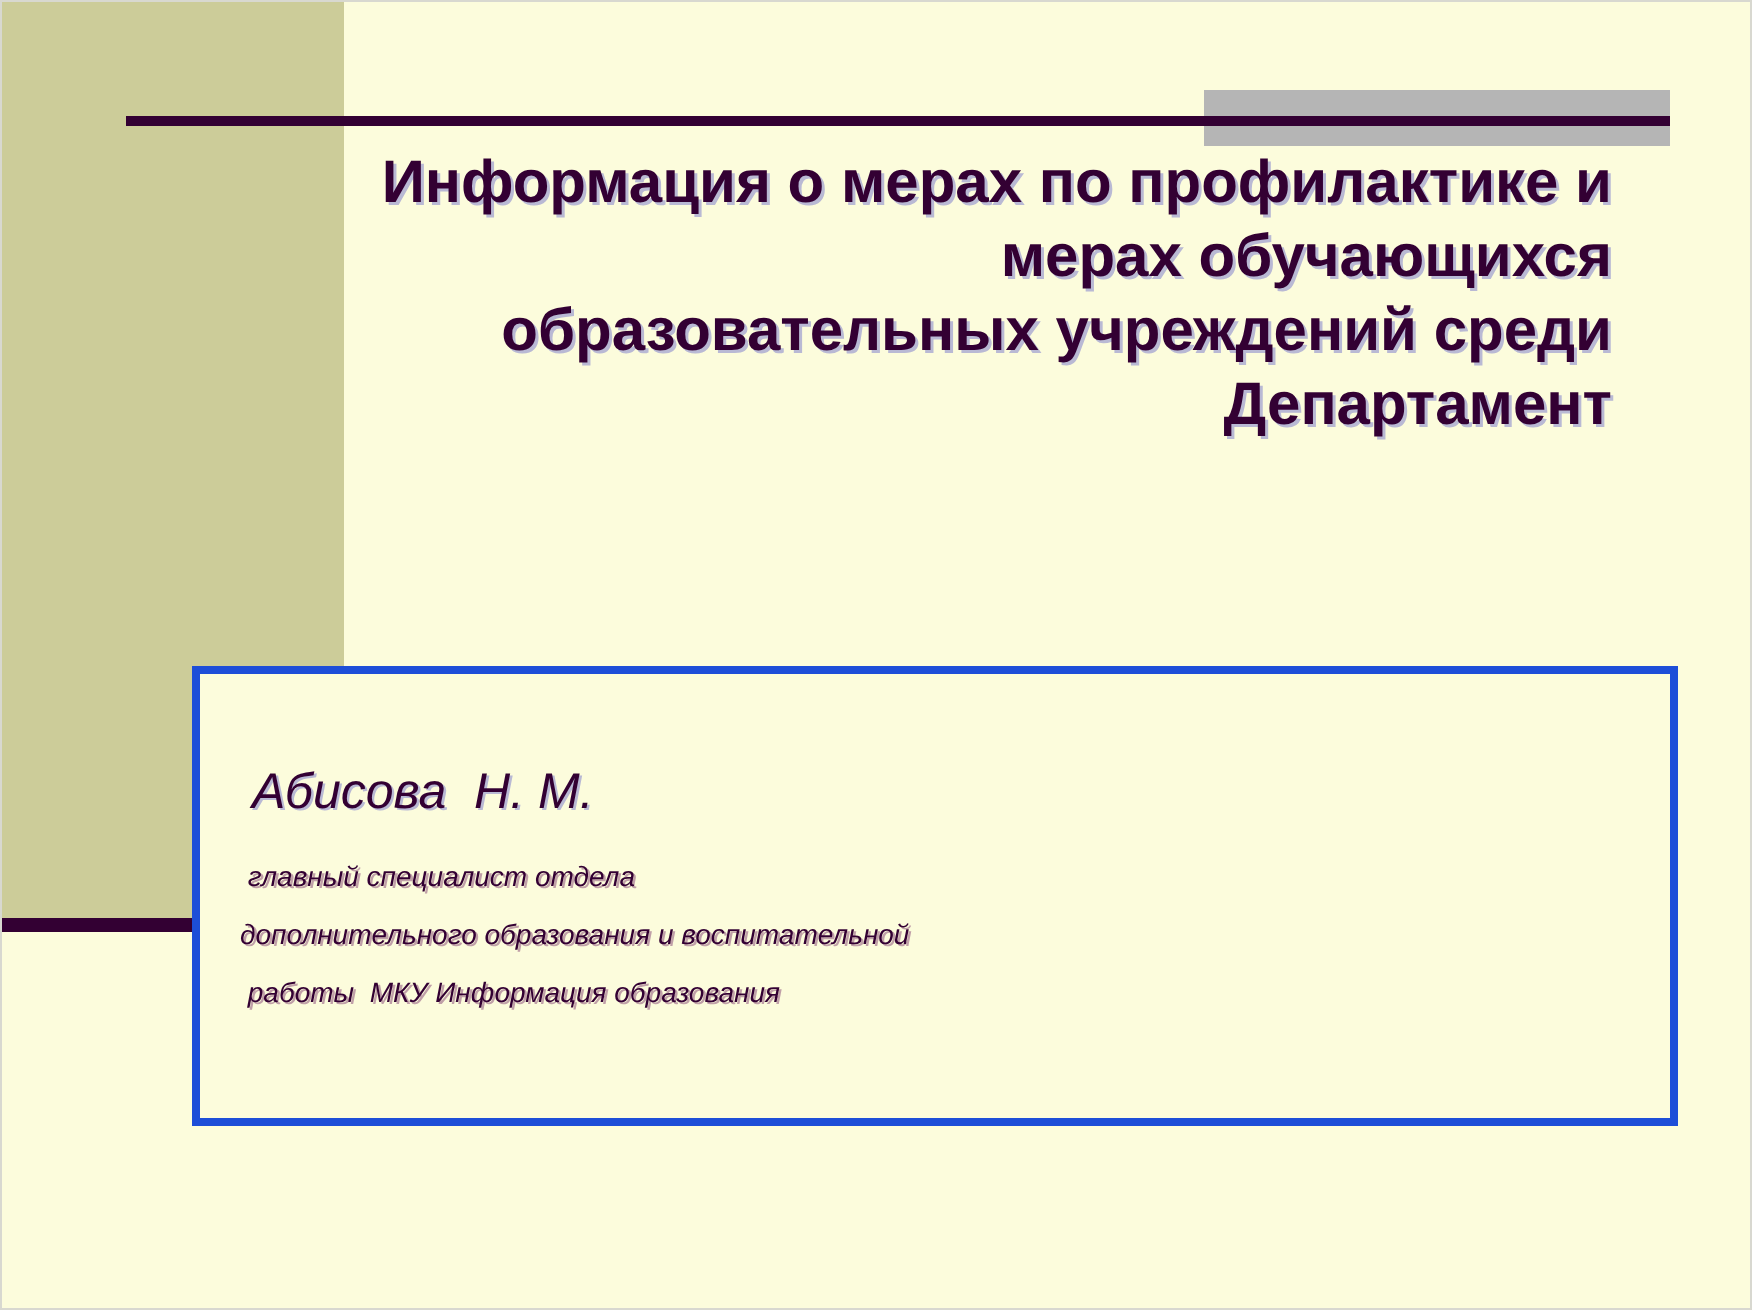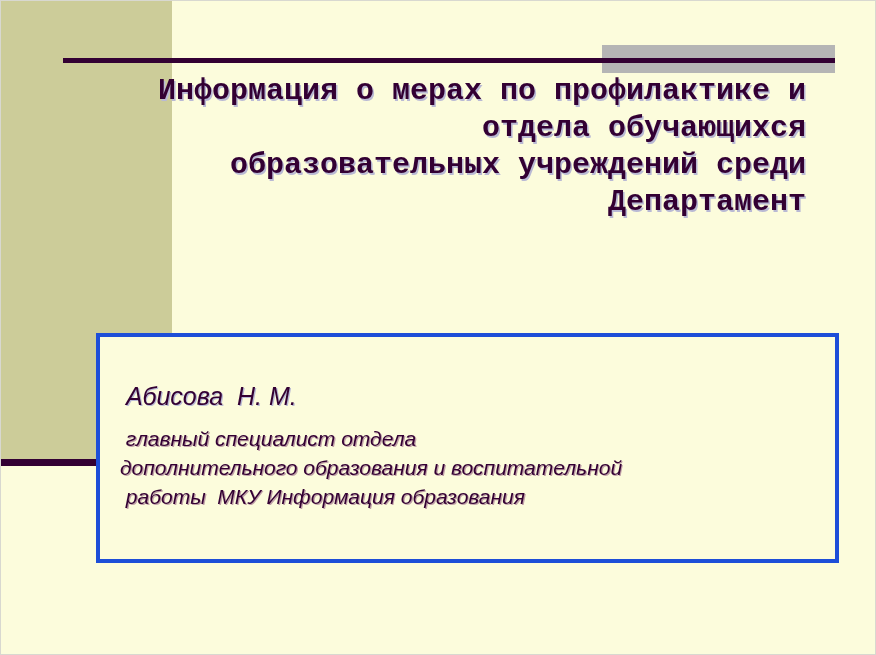--- a/index.html
+++ b/index.html
@@ -58,21 +58,20 @@
     background: #330033;
   }
 
   
   #title-block {
     position: absolute;
     left: 60px;
     top: 72px;
     width: 745px;
     text-align: right;
-    font-family: Liberation Mono, monospace;
   }
 
   #title-block .title-line {
     font-size: 30px;
     font-weight: bold;
     line-height: 37px;
     color: #330033;
     letter-spacing: 0px;
     text-shadow: 1.5px 1.5px 0 #b9b9d4;
     white-space: pre;
@@ -106,21 +105,21 @@
     text-shadow: 1.2px 1.2px 0 #b9b9d4;
     white-space: pre;
     margin-left: 6px;
   }
 
   #role-lines {
     margin-top: 11px;
   }
 
   #role-lines .role-line {
-    font-size: 21px;
+    font-size: 14px;
     font-style: italic;
     font-weight: normal;
     color: #330033;
     line-height: 29px;
     text-shadow: 1.2px 1.2px 0 #c0a0a8;
     white-space: pre;
   }
 </style>
 </head>
 <body>
@@ -128,21 +127,21 @@
 <div id="slide">
 
   <div id="olive-column"></div>
   <div id="olive-underline"></div>
 
   <div id="top-gray-band"></div>
   <div id="top-rule"></div>
 
   <div id="title-block">
     <div class="title-line">Информация о мерах по профилактике и</div>
-    <div class="title-line">отдела обучающихся</div>
+    <div class="title-line">мерах обучающихся</div>
     <div class="title-line">образовательных учреждений среди</div>
     <div class="title-line">Департамент</div>
   </div>
 
   <div id="subtitle-box">
     <div id="subtitle-inner">
       <div id="author-name">Абисова  Н. М.</div>
       <div id="role-lines">
         <div class="role-line"> главный специалист отдела</div>
         <div class="role-line">дополнительного образования и воспитательной</div>

